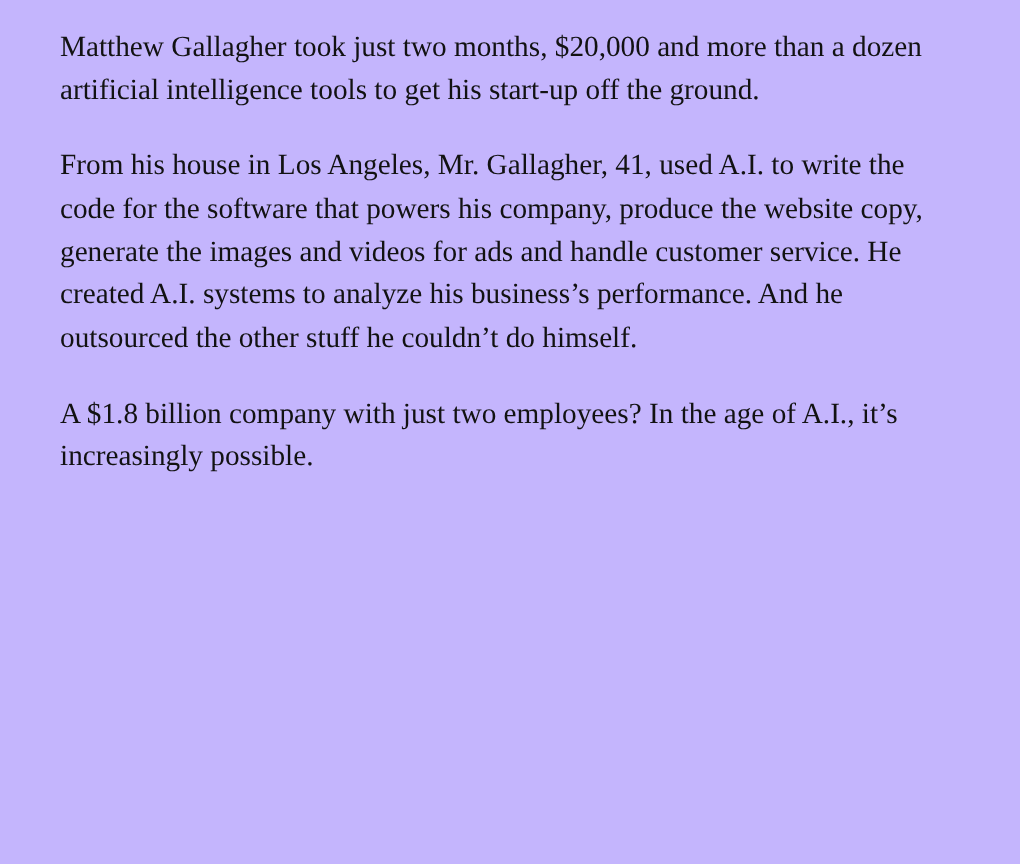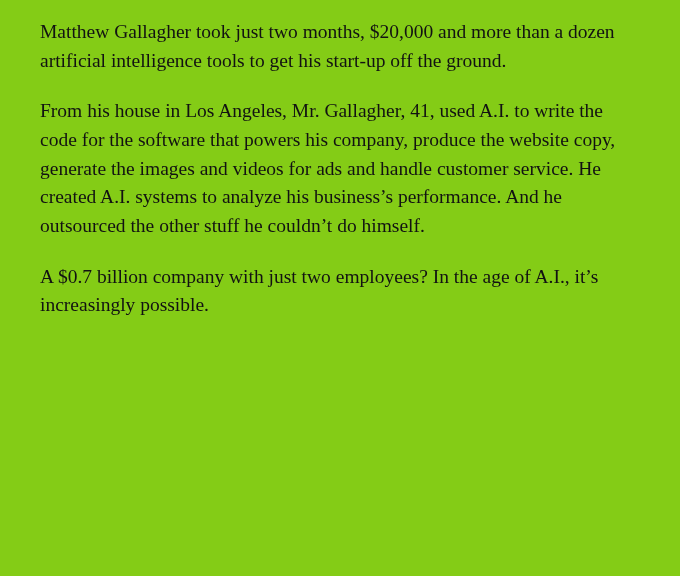--- a/index.html
+++ b/index.html
@@ -12,34 +12,34 @@
     height: 576px;
     overflow: hidden;
     font-family: "Liberation Serif", "DejaVu Serif", serif;
     color: #121212;
   }
   .article {
     box-sizing: border-box;
     width: 680px;
     height: 576px;
     padding: 18px 40px 10px 40px;
-    background: #84cc16;
+    background: #c4b5fd;
   }
   .article p {
     margin: 0 0 22px 0;
     font-size: 19.5px;
     line-height: 1.47;
     letter-spacing: 0.0px;
     color: #121212;
     text-align: left;
   }
   .article p:last-child {
     margin-bottom: 0;
   }
 </style>
 </head>
 <body>
 
 <div class="article">
   <p>Matthew Gallagher took just two months, $20,000 and more than a dozen artificial intelligence tools to get his start-up off the ground.</p>
   <p>From his house in Los Angeles, Mr. Gallagher, 41, used A.I. to write the code for the software that powers his company, produce the website copy, generate the images and videos for ads and handle customer service. He created A.I. systems to analyze his business’s performance. And he outsourced the other stuff he couldn’t do himself.</p>
-  <p>A $0.7 billion company with just two employees? In the age of A.I., it’s increasingly possible.</p>
+  <p>A $1.8 billion company with just two employees? In the age of A.I., it’s increasingly possible.</p>
 </div>
 
 </body></html>

